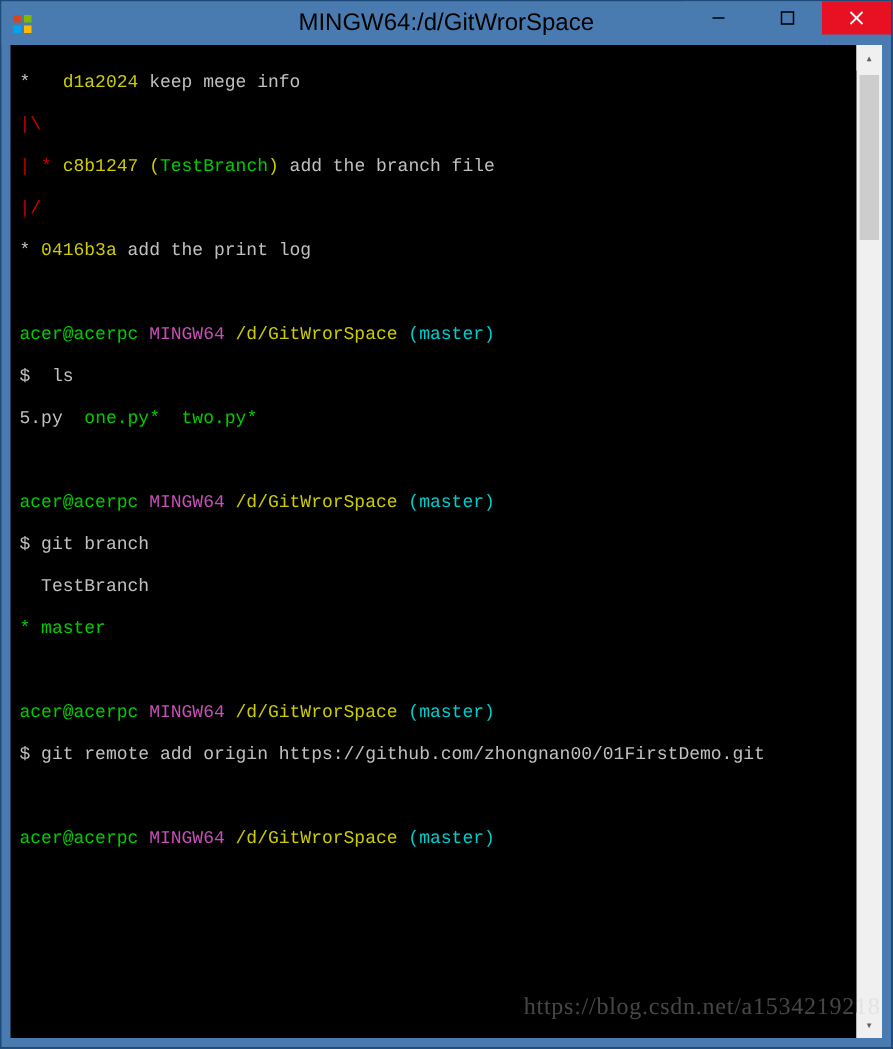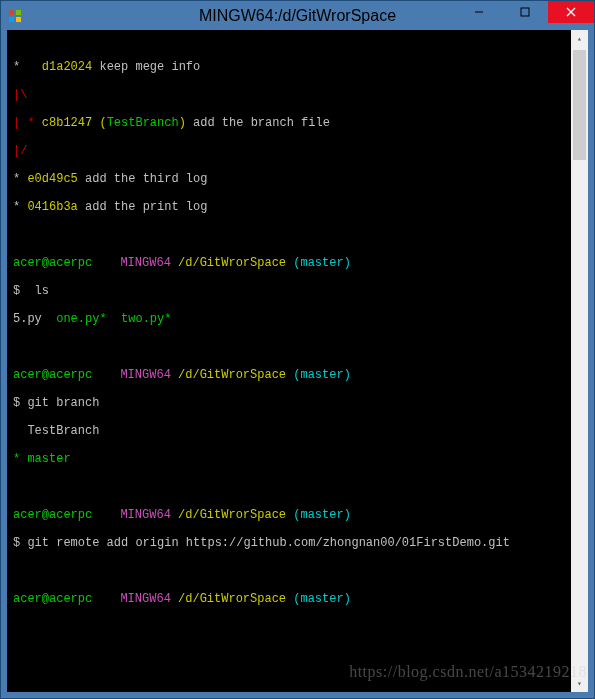--- a/index.html
+++ b/index.html
@@ -62,21 +62,21 @@
 .win-btn.min, .win-btn.max { background: #4a7bb0; }
 .win-btn svg { display: block; }
 .terminal-wrap {
   position: absolute;
   top: 29px; left: 6px; right: 6px; bottom: 6px;
   background: #000;
   display: flex;
 }
 .terminal {
   flex: 1;
-  padding: 16px 6px;
+  padding: 4px 6px;
   overflow: hidden;
   line-height: 14px;
   white-space: pre;
 }
 .sb-track {
   width: 17px;
   background: #f0f0f0;
   position: relative;
 }
 .sb-btn {
@@ -90,21 +90,21 @@
   position: absolute;
   left: 2px; right: 2px;
   top: 20px;
   height: 110px;
   background: #cdcdcd;
 }
 .c-w { color: #c0c0c0; }
 .c-y { color: #cccc00; }
 .c-g { color: #00cc00; }
 .c-c { color: #00cccc; }
-.c-m { color: #c94fb9; margin-left: 21px; }
+.c-m { color: #c94fb9; }
 .c-r { color: #cc0000; }
 .watermark {
   position: absolute;
   right: 8px;
   bottom: 18px;
   color: rgba(200,200,200,0.35);
   font-family: Liberation Serif, serif;
   font-size: 16px;
   letter-spacing: 0.5px;
   pointer-events: none;
@@ -143,21 +143,20 @@
       </div>
     </div>
   </div>
 
   <div class="terminal-wrap">
     <div class="terminal">
 <div><span class="c-w">*</span>   <span class="c-y">d1a2024</span><span class="c-w"> keep mege info</span></div>
 <div><span class="c-r">|\</span></div>
 <div><span class="c-r">| *</span> <span class="c-y">c8b1247</span><span class="c-y"> (</span><span class="c-g">TestBranch</span><span class="c-y">)</span><span class="c-w"> add the branch file</span></div>
 <div><span class="c-r">|/</span></div>
-<div><span class="c-w">*</span> <span class="c-y">e0d49c5</span><span class="c-w"> add the third log</span></div>
 <div><span class="c-w">*</span> <span class="c-y">0416b3a</span><span class="c-w"> add the print log</span></div>
 <div>&nbsp;</div>
 <div><span class="c-g">acer@acerpc</span><span class="c-m"> MINGW64</span><span class="c-y"> /d/GitWrorSpace</span><span class="c-c"> (</span><span class="c-c">master</span><span class="c-c">)</span></div>
 <div class="c-w">$  ls</div>
 <div><span class="c-w">5.py  </span><span class="c-g">one.py*</span><span class="c-w">  </span><span class="c-g">two.py*</span></div>
 <div>&nbsp;</div>
 <div><span class="c-g">acer@acerpc</span><span class="c-m"> MINGW64</span><span class="c-y"> /d/GitWrorSpace</span><span class="c-c"> (</span><span class="c-c">master</span><span class="c-c">)</span></div>
 <div class="c-w">$ git branch</div>
 <div class="c-w">  TestBranch</div>
 <div><span class="c-g">* </span><span class="c-g">master</span></div>

